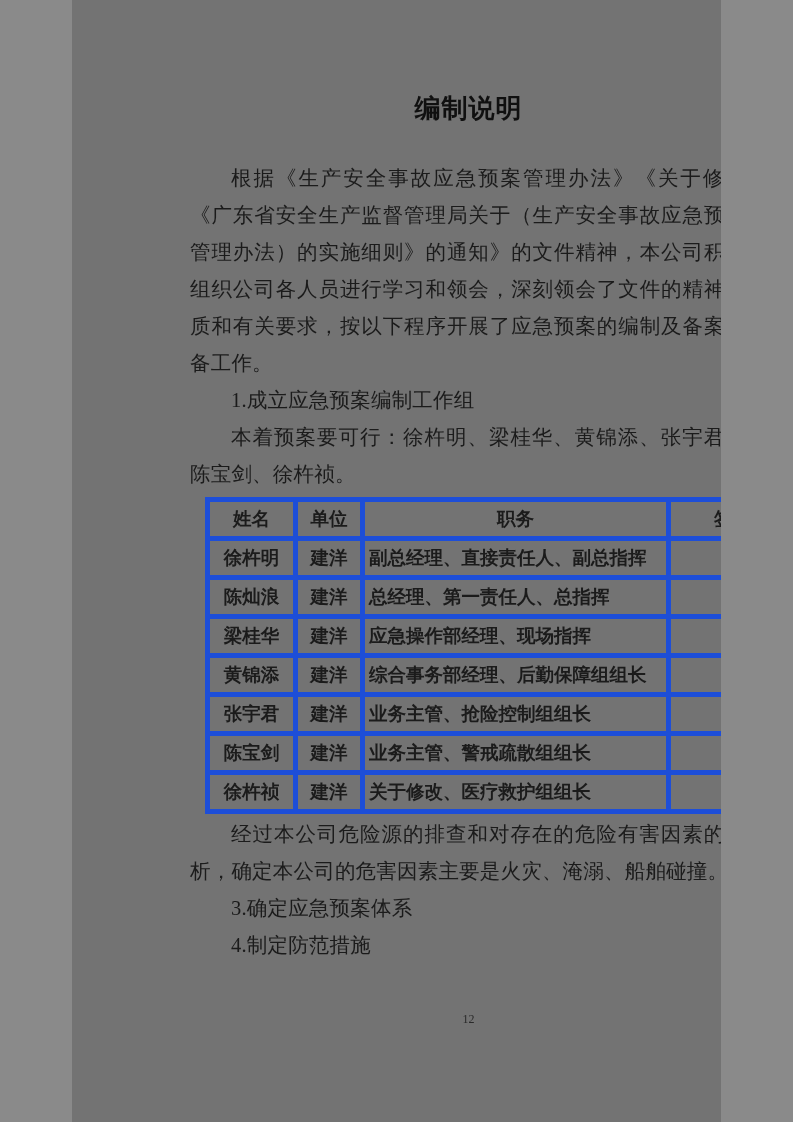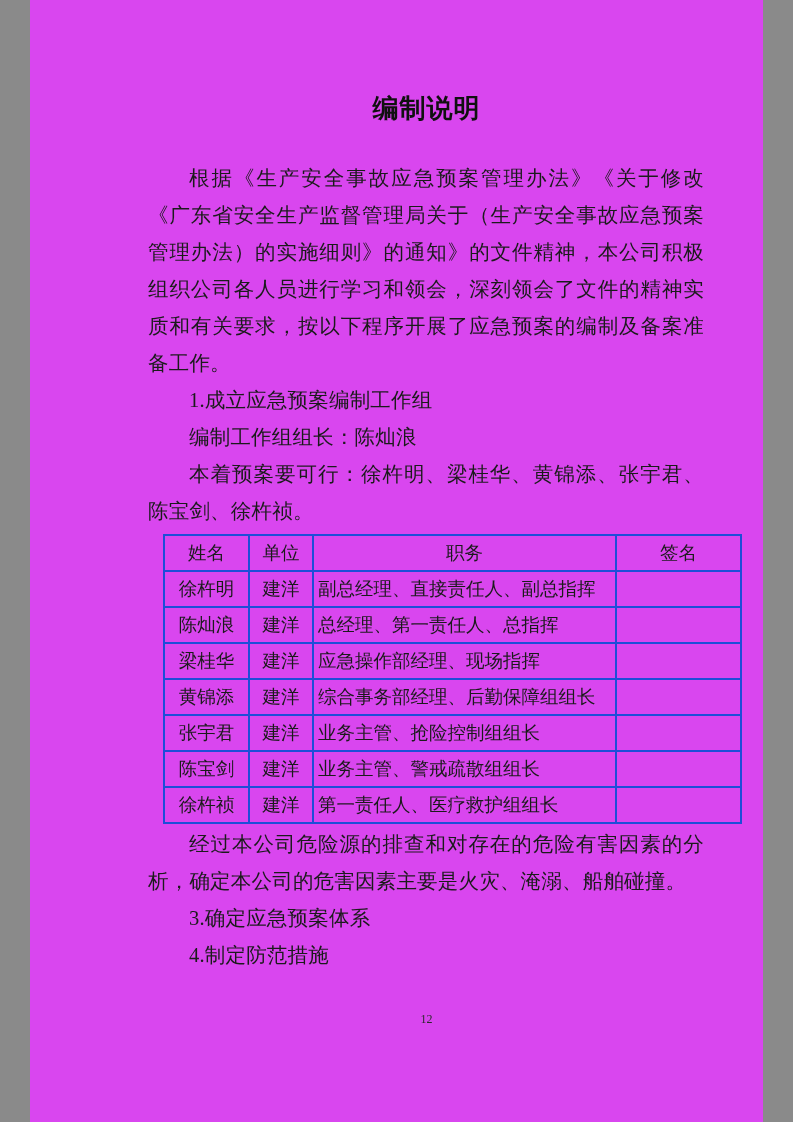--- a/index.html
+++ b/index.html
@@ -3,24 +3,24 @@
 <meta charset="utf-8">
 <title>编制说明</title>
 <style>
   html, body {
     margin: 0;
     padding: 0;
     background: #8a8a8a;
   }
   .page {
     position: relative;
-    width: 733px;
+    width: 649px;
     height: 1122px;
     margin: 0 auto;
-    background: #d946ef;
+    background: #737373;
     overflow: hidden;
     font-family: "Liberation Serif", "DejaVu Serif", serif;
     color: #1b1b1b;
     box-sizing: border-box;
   }
   .doc-title {
     position: absolute;
     top: 92px;
     left: 0;
     width: 793px;
@@ -56,24 +56,24 @@
   .roster-wrap {
     margin: 4px 0 2px 15px;
     width: 537px;
   }
   table.roster {
     border-collapse: collapse;
     width: 537px;
     table-layout: fixed;
   }
   table.roster td, table.roster th {
-    border: 2px solid #1d4ed8;
+    border: 5px solid #1d4ed8;
     height: 34px;
     font-size: 18.5px;
-    font-weight: normal;
+    font-weight: bold;
     padding: 0 4px;
     line-height: 20px;
     color: #1b1b1b;
   }
   .col-name  { width: 75px;  text-align: center; }
   .col-unit  { width: 54px;  text-align: center; }
   .col-duty  { width: 293px; text-align: left; padding-left: 9px; }
   .col-sign  { width: 115px; text-align: center; }
   th.col-duty { text-align: center; padding-left: 4px; }
   .after-table { margin-top: 4px; }
@@ -93,21 +93,20 @@
 <div class="page">
 
   <div class="doc-title">编制说明</div>
 
   <div class="body-block">
 
     <p class="para indent2">根据《生产安全事故应急预案管理办法》《关于修改《广东省安全生产监督管理局关于（生产安全事故应急预案管理办法）的实施细则》的通知》的文件精神，本公司积极组织公司各人员进行学习和领会，深刻领会了文件的精神实质和有关要求，按以下程序开展了应急预案的编制及备案准备工作。</p>
 
     <p class="para indent2 nojustify">1.成立应急预案编制工作组</p>
 
-    <p class="para indent2 nojustify">编制工作组组长：陈灿浪</p>
 
     <p class="para indent2">本着预案要可行：徐杵明、梁桂华、黄锦添、张宇君、陈宝剑、徐杵祯。</p>
 
     <div class="roster-wrap">
       <table class="roster">
         <thead>
           <tr>
             <th class="col-name">姓名</th>
             <th class="col-unit">单位</th>
             <th class="col-duty">职务</th>
@@ -147,21 +146,21 @@
           </tr>
           <tr>
             <td class="col-name">陈宝剑</td>
             <td class="col-unit">建洋</td>
             <td class="col-duty">业务主管、警戒疏散组组长</td>
             <td class="col-sign"></td>
           </tr>
           <tr>
             <td class="col-name">徐杵祯</td>
             <td class="col-unit">建洋</td>
-            <td class="col-duty">第一责任人、医疗救护组组长</td>
+            <td class="col-duty">关于修改、医疗救护组组长</td>
             <td class="col-sign"></td>
           </tr>
         </tbody>
       </table>
     </div>
 
 
     <p class="para indent2">经过本公司危险源的排查和对存在的危险有害因素的分析，确定本公司的危害因素主要是火灾、淹溺、船舶碰撞。</p>
 
     <p class="para indent2 nojustify">3.确定应急预案体系</p>

